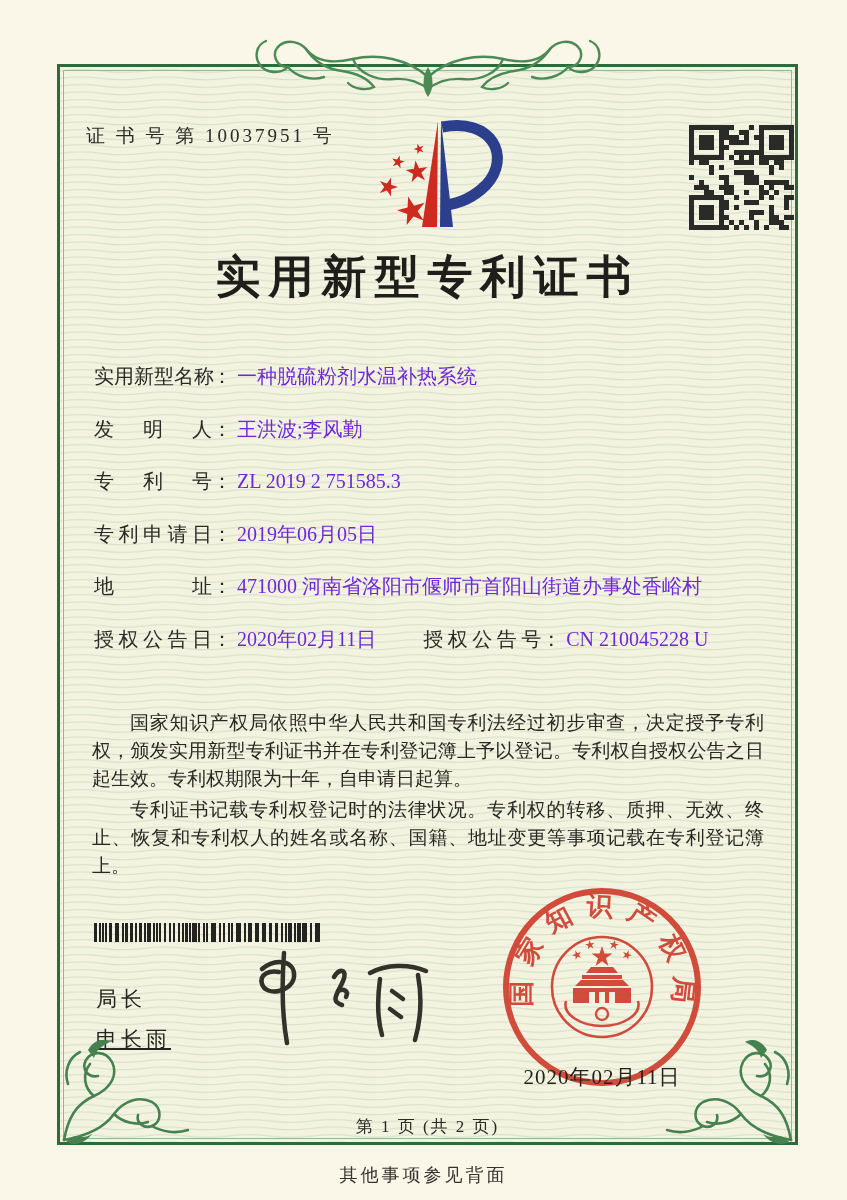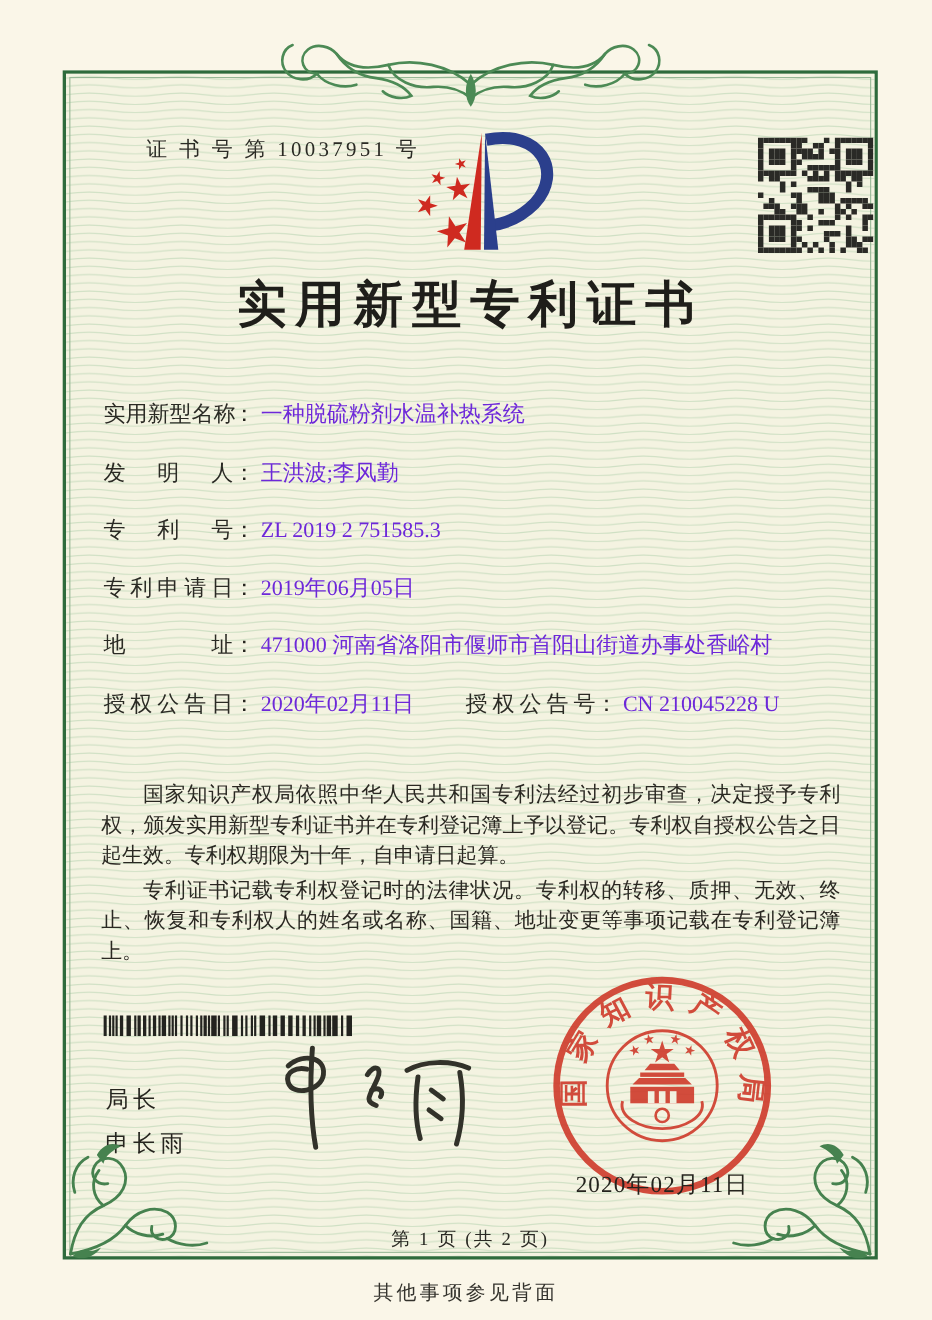--- a/index.html
+++ b/index.html
@@ -22,21 +22,21 @@
   .content { position:absolute; inset:0; z-index:2; }
   .ornament-top {
     position:absolute; left:50%; top:-38px; transform:translateX(-50%); z-index:3;
   }
   .corner-orn { position:absolute; bottom:-2px; z-index:3; }
   .corner-orn.left { left:-2px; }
   .corner-orn.right { right:-2px; transform:scaleX(-1); }
 
   .cert-no {
     position:absolute; left:26px; top:56px;
-    font-size:19px; letter-spacing:3px; color:#2a2a24;margin-left:47px;
+    font-size:19px; letter-spacing:3px; color:#2a2a24;
   }
   .logo { position:absolute; left:292px; top:48px; }
   .qr { position:absolute; left:629px; top:58px; }
   .title {
     position:absolute; left:0; right:0; top:180px; text-align:center;
     font-size:45px; font-weight:bold; letter-spacing:8px; color:#1f1e1a;font-family:Liberation Serif, serif;
   }
   .fields { position:absolute; left:34px; top:296px; list-style:none; width:690px; }
   .fields li { height:52.5px; font-size:20px; white-space:nowrap; }
   .flabel {
@@ -45,21 +45,21 @@
   }
   .fvalue { color:#6d28d9; }
   .grant-pair2 { margin-left:42px; }
   .paragraphs {
     position:absolute; left:32px; top:642px; width:672px;
     font-size:19px; line-height:28px; text-align:justify; color:#2a2822;
   }
   .paragraphs p { text-indent:2em; margin-bottom:3px; }
   .barcode { position:absolute; left:34px; top:856px; }
   .signer-title { position:absolute; left:36px; top:918px; font-size:21px; letter-spacing:4px; }
-  .signer-name  { position:absolute; left:36px; top:958px; font-size:21px; letter-spacing:4px; }
+  .signer-name  { position:absolute; left:36px; top:958px; font-size:21px; letter-spacing:4px;text-decoration:underline; }
   .signature { position:absolute; left:172px; top:878px; }
   .seal { position:absolute; left:437px; top:815px; }
   .seal-date {
     position:absolute; left:437px; top:996px; width:210px; text-align:center;
     font-size:21px; letter-spacing:1px; color:#24231d; z-index:4;
   }
   .page-info {
     position:absolute; left:0; right:0; top:1048px; text-align:center;
     font-size:17px; color:#2a2a24; letter-spacing:2px;
   }

